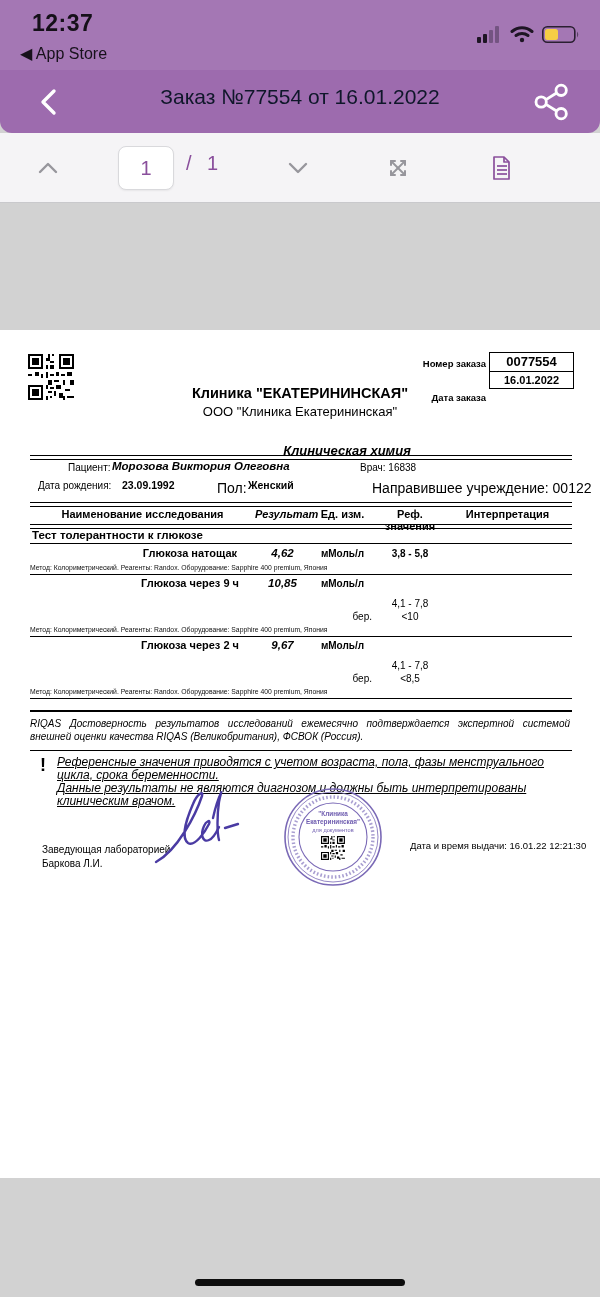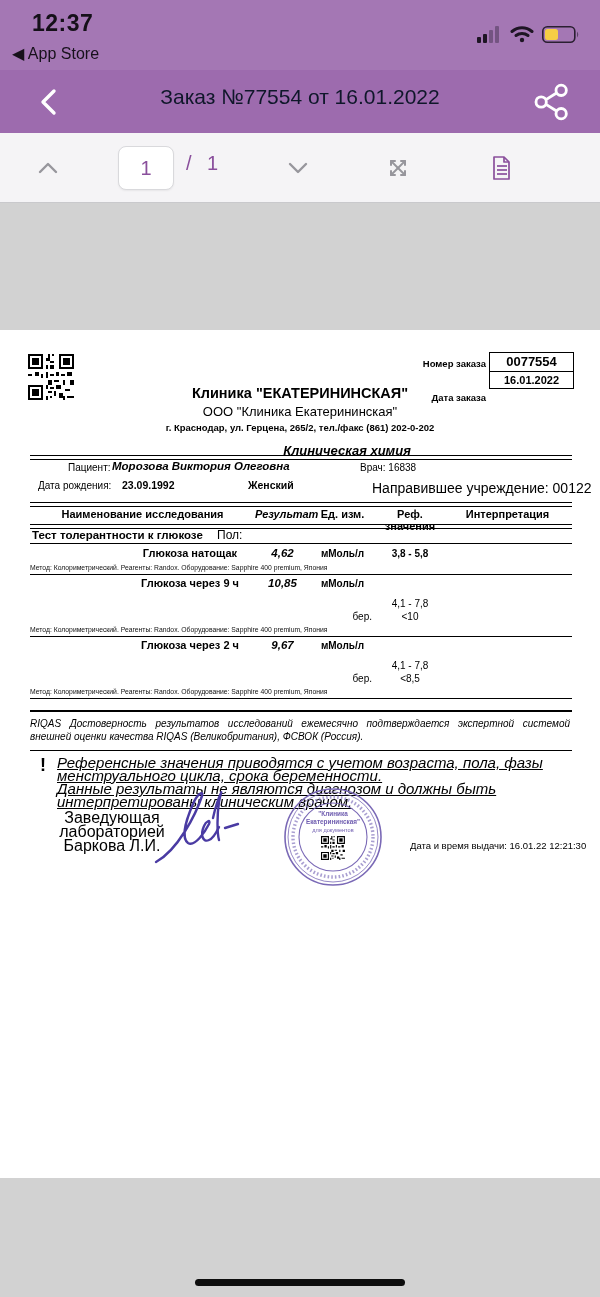--- a/index.html
+++ b/index.html
@@ -1,22 +1,22 @@
 <!DOCTYPE html>
 <html><head>
 <meta charset="utf-8">
 <style>
   html,body{margin:0;padding:0;background:#888;}
   .screen{position:relative;width:600px;height:1297px;margin:0 auto;overflow:hidden;
           background:#d2d2d2;font-family:"Liberation Sans",sans-serif;}
   
-  .purple-top{position:absolute;top:0;left:0;width:600px;height:133px;background:#9d6bae;}
+  .purple-top{position:absolute;top:0;left:0;width:600px;height:133px;background:#9d6bae;border-radius:12px;}
   .statusbar{position:absolute;top:0;left:0;width:600px;height:70px;background:#a477b4;}
   .time{position:absolute;top:10px;left:32px;color:#151019;font-size:23px;font-weight:bold;letter-spacing:.5px;}
-  .backapp{position:absolute;top:44px;left:12px;color:#17111b;font-size:16px;text-align:center;}
+  .backapp{position:absolute;top:44px;left:20px;color:#17111b;font-size:16px;text-align:center;}
   .sticons{position:absolute;top:26px;right:20px;display:flex;align-items:center;gap:8px;}
   .navbar{position:absolute;top:70px;left:0;width:600px;height:63px;}
   .navtitle{position:absolute;top:15px;left:0;width:100%;text-align:center;color:#0f172a;font-size:21px;}
   .backbtn{position:absolute;top:12px;left:30px;width:40px;height:40px;cursor:pointer;}
   .sharebtn{position:absolute;top:12px;right:28px;width:40px;height:40px;cursor:pointer;}
   
   .toolbar{position:absolute;top:133px;left:0;width:600px;height:69px;background:#f5f4f6;
            border-bottom:1px solid #c9c9cc;}
   .pagebox{position:absolute;top:13px;left:118px;width:54px;height:42px;background:#fff;
            border:1px solid #d9d9dc;border-radius:8px;box-shadow:0 1px 2px rgba(0,0,0,.06);
@@ -37,21 +37,21 @@
   .trow{position:absolute;left:30px;width:542px;display:flex;align-items:baseline;}
   .c-name{width:225px;text-align:center;}
   .c-res{width:55px;text-align:center;font-style:italic;}
   .c-unit{width:65px;text-align:center;}
   .c-ref{width:70px;text-align:center;}
   .c-int{width:125px;text-align:center;}
   .bold{font-weight:bold;}
   .indent{padding-left:95px;box-sizing:content-box;width:130px;}
   .method{position:absolute;left:30px;font-size:6.8px;color:#111;}
   .riqas{position:absolute;left:30px;width:540px;font-size:10px;font-style:italic;text-align:justify;line-height:13px;}
-  .note{font-size:15px;font-style:italic;text-decoration:underline;line-height:13px;}
+  .note{font-size:12px;font-style:italic;text-decoration:underline;line-height:13px;}
   .graybottom{position:absolute;top:1178px;left:0;width:600px;height:119px;background:#d2d2d2;}
   .homebar{position:absolute;top:101px;left:195px;width:210px;height:7px;border-radius:4px;background:#0d0d0d;cursor:pointer;}
   svg{display:block;}
 </style>
 </head>
 <body>
 
 <div class="screen">
 
   <div class="purple-top">
@@ -155,31 +155,30 @@
       </svg>
     </div>
 
     <div class="olab" style="top:28px;">Номер заказа</div>
     <div class="obox" style="top:22px;height:18px;font-size:13px;line-height:18px;">0077554</div>
     <div class="olab" style="top:62px;">Дата заказа</div>
     <div class="obox" style="top:41px;height:16px;font-size:11px;line-height:16px;">16.01.2022</div>
 
     <div class="abs ctr" style="top:55px;font-size:14.5px;font-weight:bold;">Клиника "ЕКАТЕРИНИНСКАЯ"</div>
     <div class="abs ctr" style="top:74px;font-size:13px;">ООО "Клиника Екатерининская"</div>
-    <div class="abs ctr" style="top:92px;font-size:9.5px;font-weight:bold;">г. Краснодар, ул. Герцена, 265/2, тел./факс (861) 202-0-202</div>
     <div class="abs ctr" style="top:113px;font-size:13px;font-weight:bold;font-style:italic;padding-left:47px;">Клиническая химия</div>
 
     <div class="docline hr2" style="top:125px;"></div>
 
     <div class="abs" style="left:68px;top:132px;font-size:10px;">Пациент:</div>
     <div class="abs" style="left:112px;top:130px;font-size:11.5px;font-weight:bold;font-style:italic;">Морозова Виктория Олеговна</div>
     <div class="abs" style="left:360px;top:132px;font-size:10px;">Врач: 16838</div>
     <div class="abs" style="left:38px;top:150px;font-size:10px;">Дата рождения:</div>
     <div class="abs" style="left:122px;top:149px;font-size:10.5px;font-weight:bold;">23.09.1992</div>
-    <div class="abs" style="left:217px;top:150px;font-size:12px;margin-top:48px;">Пол:</div>
+    <div class="abs" style="left:217px;top:150px;font-size:14px;">Пол:</div>
     <div class="abs" style="left:248px;top:149px;font-size:10.5px;font-weight:bold;">Женский</div>
     <div class="abs" style="left:331px;top:150px;font-size:14px;margin-left:41px;">Направившее учреждение: 00122</div>
 
     <div class="docline hr2" style="top:172px;"></div>
 
     <div class="trow" style="top:178px;font-size:11px;font-weight:bold;">
       <span class="c-name">Наименование исследования</span>
       <span class="c-res">Результат</span>
       <span class="c-unit">Ед. изм.</span>
       <span class="c-ref">Реф. значения</span>
@@ -229,21 +228,21 @@
     <div class="docline hr1b" style="top:380px;"></div>
     <div class="riqas" style="top:387px;">RIQAS Достоверность результатов исследований ежемесячно подтверждается экспертной системой внешней оценки качества RIQAS (Великобритания), ФСВОК (Россия).</div>
     <div class="docline hr1" style="top:420px;"></div>
 
     <div class="abs" style="left:40px;top:425px;font-size:18px;font-weight:bold;">!</div>
     <div class="abs" style="left:57px;top:426px;width:505px;">
       <div class="note">Референсные значения приводятся с учетом возраста, пола, фазы менструального цикла, срока беременности.</div>
       <div class="note">Данные результаты не являются диагнозом и должны быть интерпретированы клиническим врачом.</div>
     </div>
 
-    <div class="abs" style="left:42px;top:481px;width:140px;text-align:center;font-size:16px;line-height:14px;">
+    <div class="abs" style="left:42px;top:513px;width:140px;text-align:left;font-size:10px;line-height:14px;">
       <div>Заведующая лабораторией</div>
       <div>Баркова Л.И.</div>
     </div>
 
     <div class="abs" style="left:150px;top:458px;">
       <svg width="92" height="82" viewBox="0 0 92 82" fill="none" stroke="#4a3ba3" stroke-width="2.4" stroke-linecap="round">
         <path d="M6,74 C28,62 46,26 52,8 C54,2 47,6 43,16 C36,32 31,50 38,55 C45,59 55,44 59,36 C61,31 56,33 54,38 C50,47 53,55 59,52 C64,50 67,43 69,39"></path>
         <path d="M63,30 C65,21 69,9 71,5 C72,2 70,8 69,14 C67,27 67,45 69,52"></path>
         <path d="M75,40 L88,36"></path>
       </svg>

